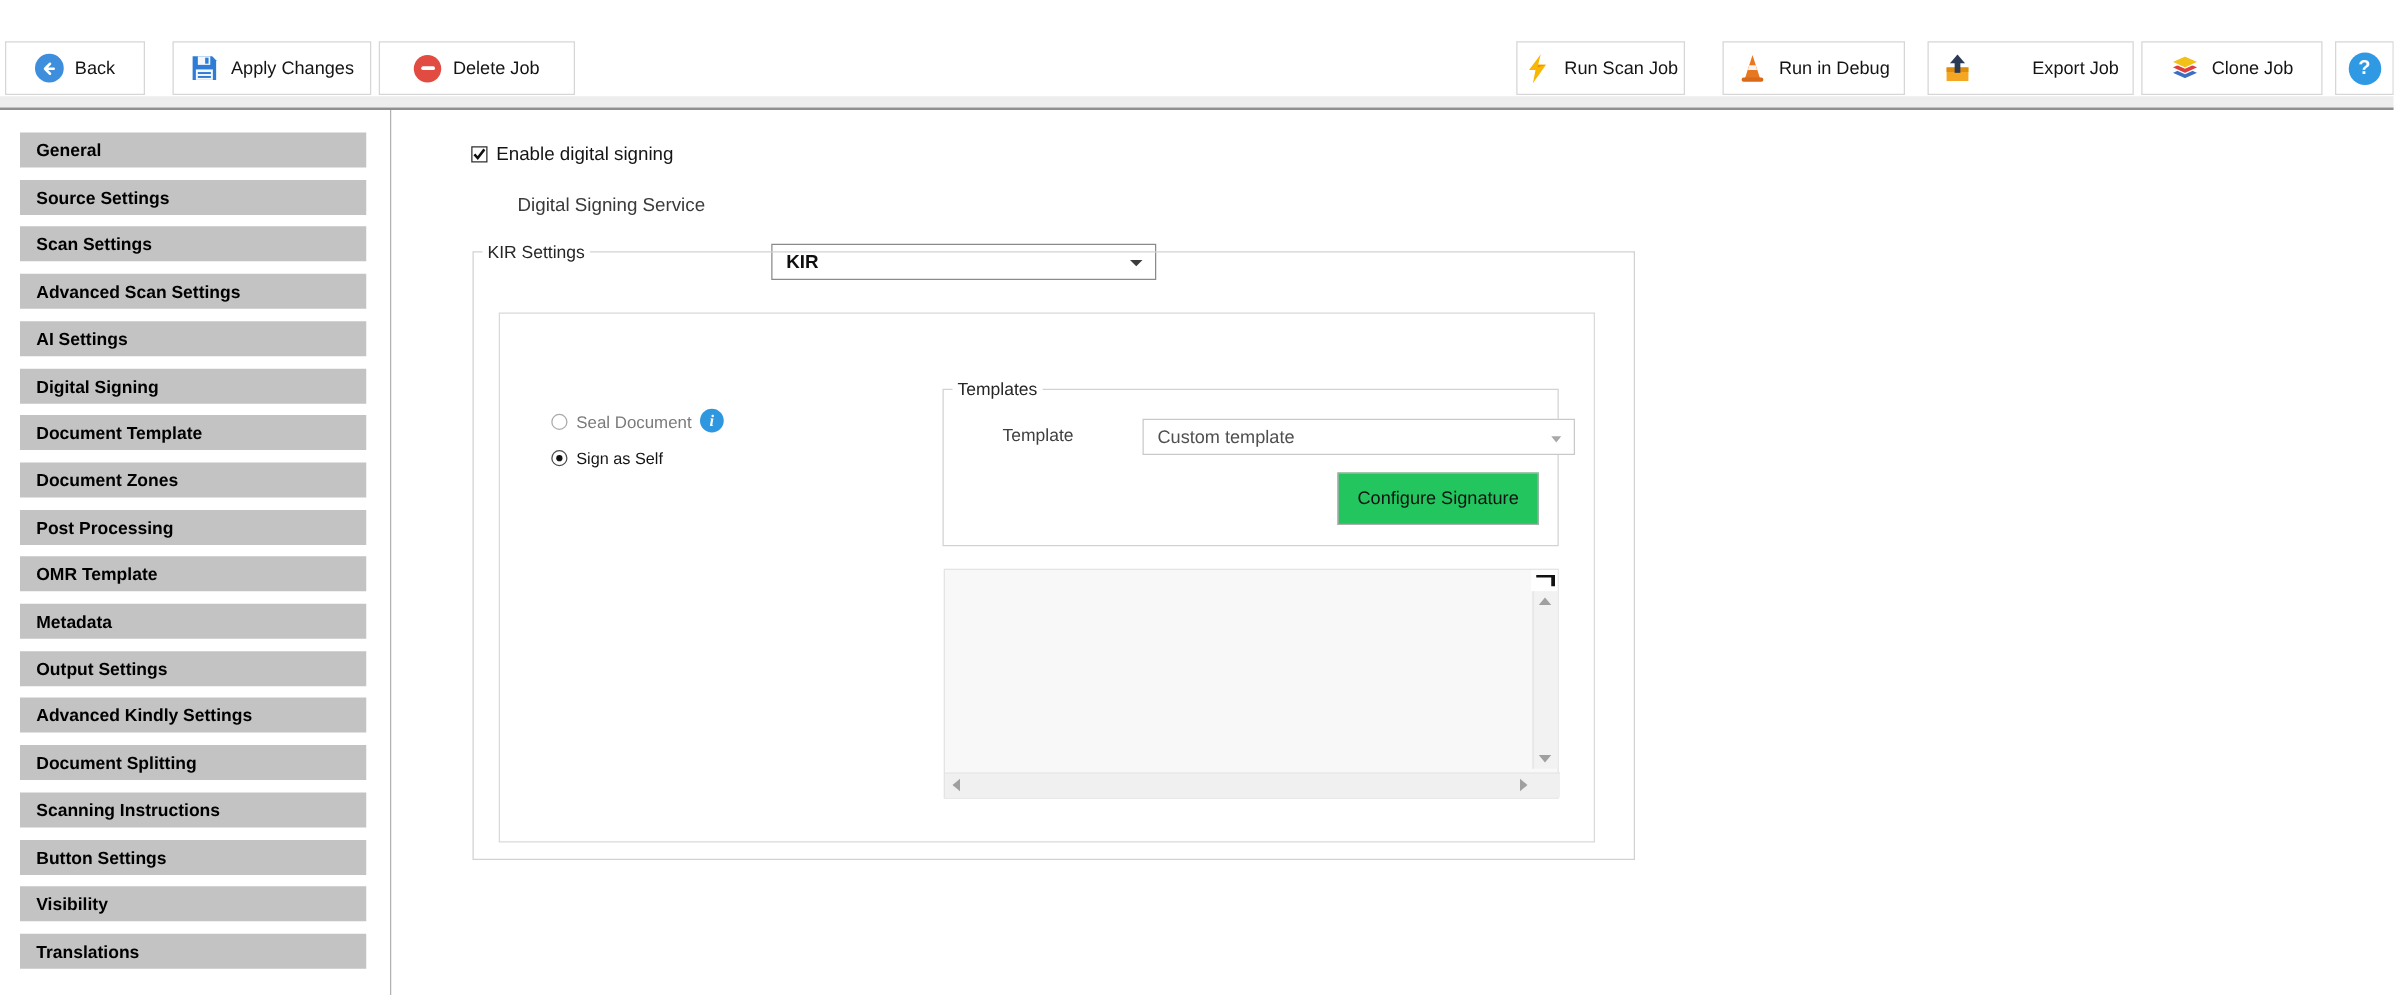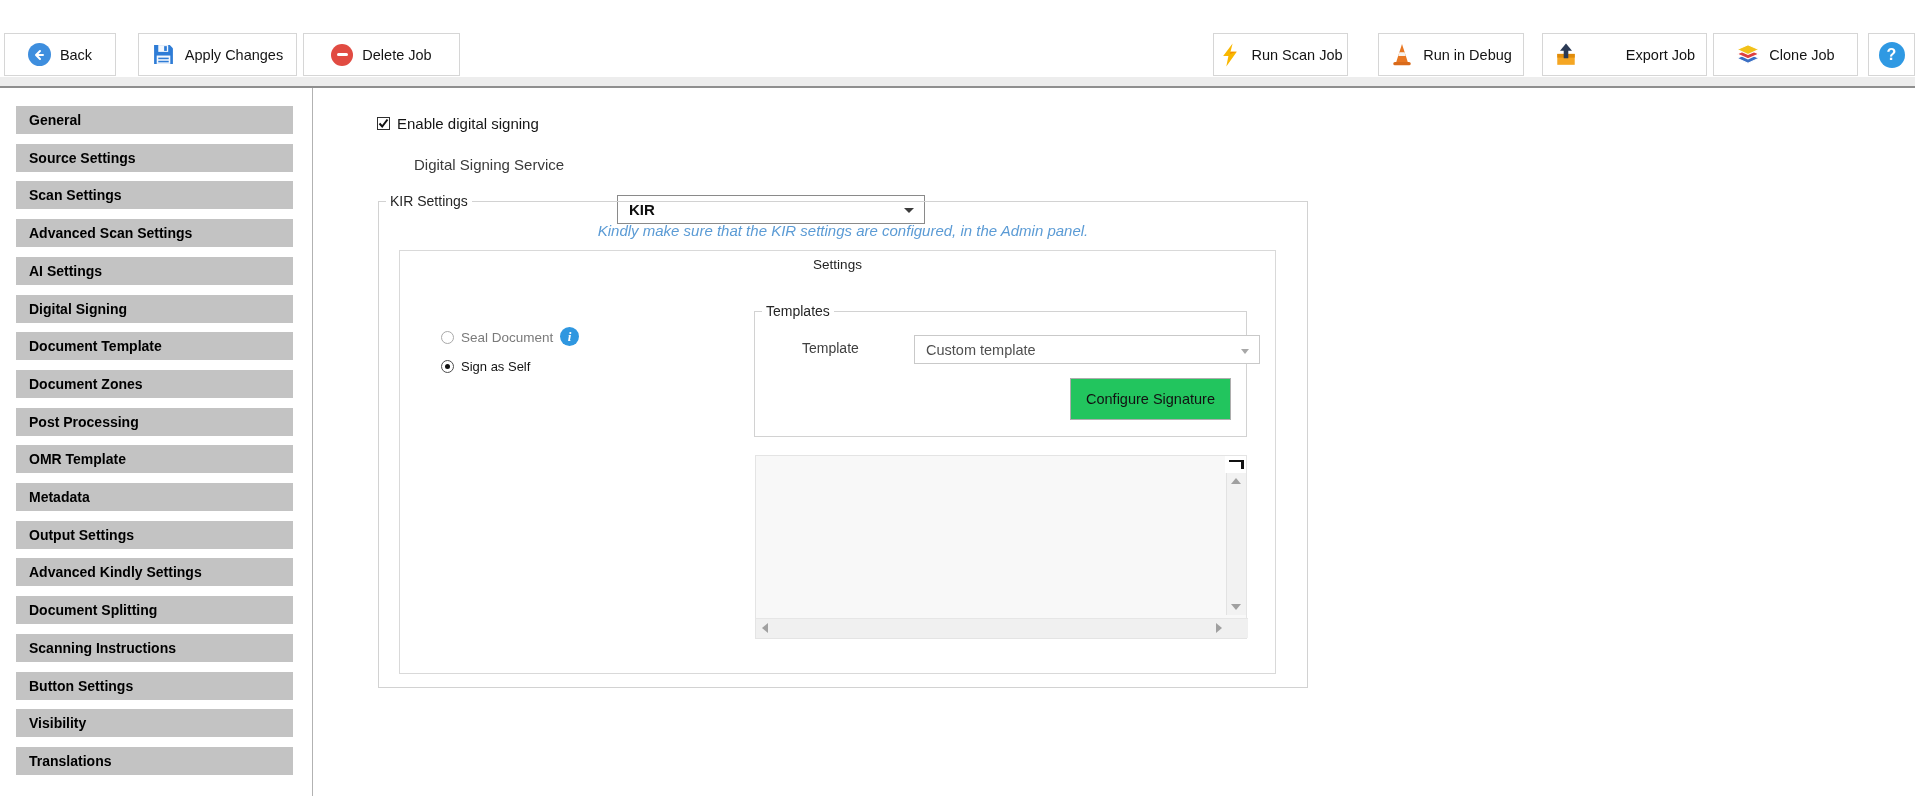--- a/index.html
+++ b/index.html
@@ -201,24 +201,22 @@
   <div class="abs" id="cb-label">Enable digital signing</div>
 
   <div class="abs" id="svc-label">Digital Signing Service</div>
   <div class="abs combo" id="svc-combo">
     <span class="val">KIR</span>
     <span class="darrow"></span>
   </div>
 
   <div class="abs groupbox" id="kir-group">
     <span class="gb-caption">KIR Settings</span>
-    <div class="abs" id="kir-hint">Kindly make sure that the KIR settings are configured, in the Admin panel.</div>
 
     <div id="settings-panel">
-      <div class="abs" id="settings-title">Settings</div>
 
       <div class="abs radio" id="radio-seal"></div>
       <div class="abs" id="seal-label">Seal Document</div>
       <div class="abs circle-icon" id="info-icon">i</div>
 
       <div class="abs radio" id="radio-sign">
           <span class="dot"></span>
         </div>
       <div class="abs" id="sign-label">Sign as Self</div>
 

